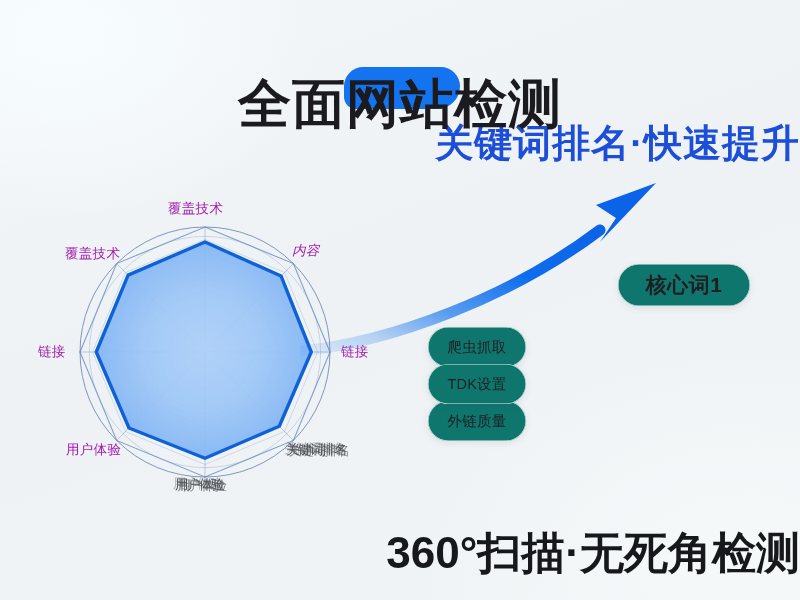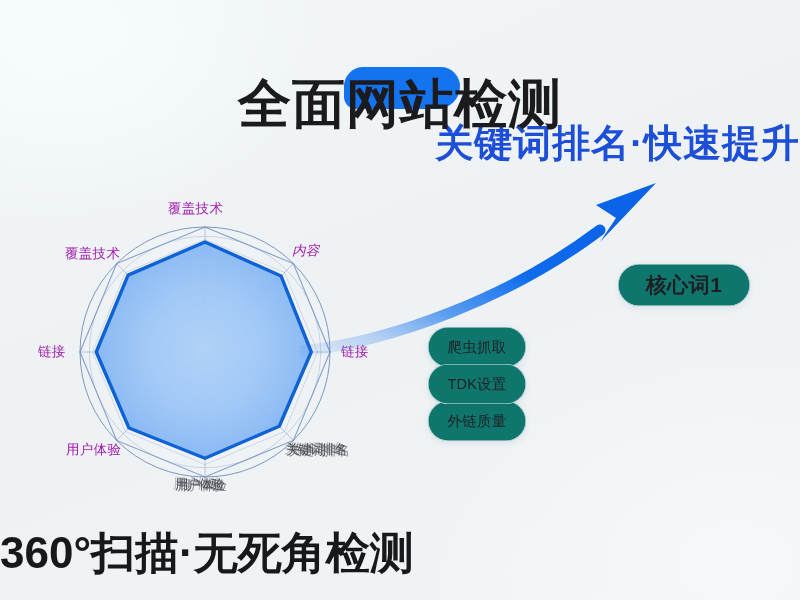--- a/index.html
+++ b/index.html
@@ -32,21 +32,21 @@
     color:#1b1b1f; line-height:64px; white-space:nowrap;margin-top:36px;
   }
   .subtitle{
     position:absolute; left:0; right:0; top:118px;
     text-align:right;
     font-size:38px; font-weight:bold; color:#1d4ed8;
     letter-spacing:1px; white-space:nowrap;
   }
   .bottomline{
     position:absolute; left:0; right:0; top:524px;
-    text-align:left;
+    text-align:right;
     font-size:44px; font-weight:bold; color:#17181c;
     letter-spacing:0px; white-space:nowrap;
   }
 
   
   #radar{ position:absolute; left:38px; top:198px; width:350px; height:320px; }
   .axis-label{
     position:absolute; font-size:13.5px; color:#a21caf;
     white-space:nowrap; letter-spacing:.3px;
   }

